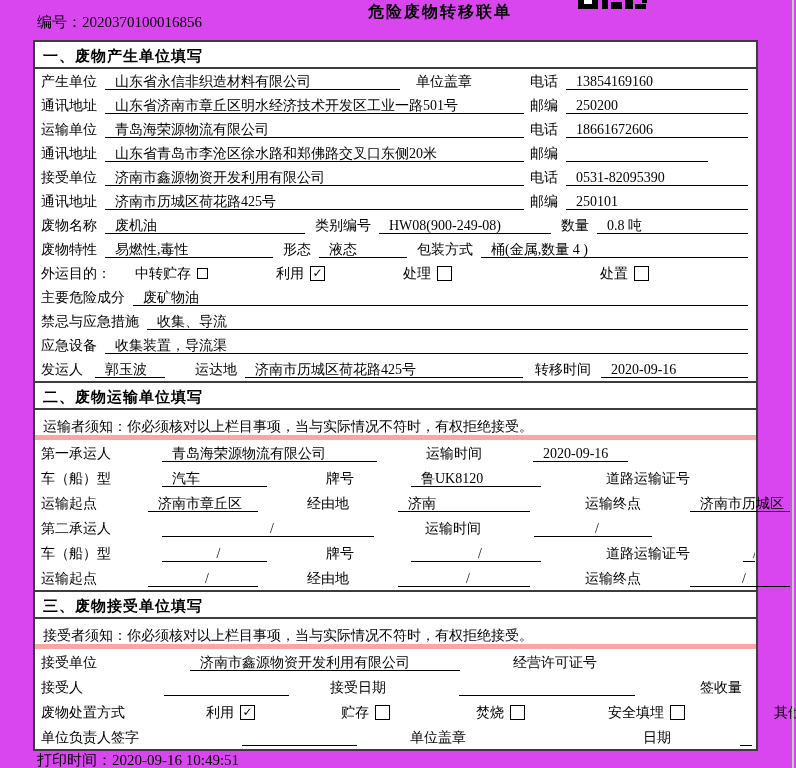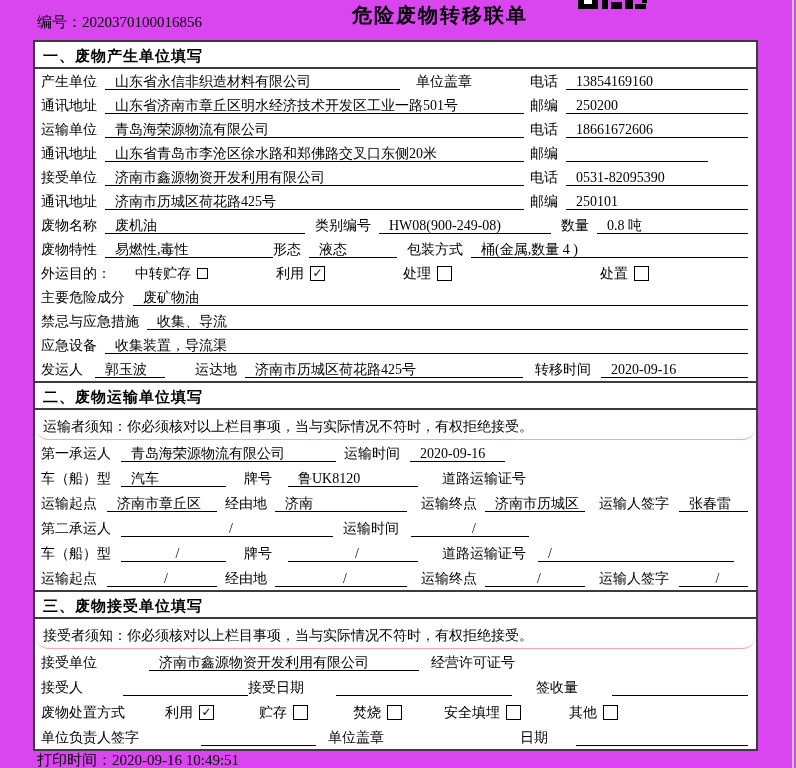--- a/index.html
+++ b/index.html
@@ -1,35 +1,35 @@
 <!DOCTYPE html>
 <html><head>
 <meta charset="utf-8">
 <style>
   html,body{margin:0;padding:0;background:#fff;}
   body{font-family:"Liberation Serif","DejaVu Serif",serif;color:#000;}
   .page{position:relative;width:796px;height:768px;background:#d946ef;overflow:hidden;}
   .edge-line{position:absolute;top:0;right:2px;width:2px;height:768px;background:#c9c9c9;}
   .serial{position:absolute;left:37px;top:13px;font-size:15px;white-space:nowrap;}
-  .doc-title{position:absolute;left:85px;top:2px;width:710px;text-align:center;font-size:20px;font-weight:bold;letter-spacing:2px;}
+  .doc-title{position:absolute;left:85px;top:2px;width:710px;text-align:center;font-size:16px;font-weight:bold;letter-spacing:2px;}
   .qr{position:absolute;left:578px;top:0;width:72px;height:10px;}
   .qr div{position:absolute;background:#000;}
   .qr .qa{left:0;top:0;width:20px;height:9px;}
   .qr .qw{left:6px;top:0;width:8px;height:4px;background:#fff;}
   .qr .qb{left:24px;top:0;width:6px;height:9px;}
   .qr .qc{left:33px;top:2px;width:11px;height:7px;}
   .qr .qd{left:47px;top:0;width:8px;height:9px;}
   .qr .qe{left:57px;top:4px;width:11px;height:5px;}
   .qr .qf{left:64px;top:0;width:5px;height:3px;}
   .form{position:absolute;left:33px;top:40px;width:725px;border:2px solid #3c3c3c;box-sizing:border-box;background:#fff;}
   .sec{height:27px;box-sizing:border-box;border-bottom:2px solid #3c3c3c;font-weight:bold;font-size:15px;padding:5px 0 0 8px;letter-spacing:1px;}
   .sec.mt{border-top:2px solid #3c3c3c;height:29px;}
-  .notice{height:30px;box-sizing:border-box;border-bottom:1px solid #fca5a5;font-size:14px;padding:8px 0 0 8px;border-radius:14px;}
+  .notice{height:30px;box-sizing:border-box;border-bottom:5px solid #fca5a5;font-size:14px;padding:8px 0 0 8px;}
   .row{display:flex;align-items:flex-end;height:24px;box-sizing:border-box;padding:0 8px 3px 6px;font-size:14px;line-height:17px;}
-  .row.h25{height:25px;}
+  .row.h25{height:25px;gap:41px;}
   .lbl{white-space:nowrap;flex:0 0 auto;}
   .val{border-bottom:1px solid #000;white-space:nowrap;overflow:hidden;height:17px;box-sizing:border-box;padding:0 2px 0 10px;flex:0 0 auto;}
   .fill{flex:1 1 auto;}
   .rcol{display:flex;align-items:flex-end;margin-left:auto;flex:0 0 218px;width:218px;}
   .rcol .val{flex:1 1 auto;}
   .ck{display:flex;align-items:center;flex:0 0 auto;}
   .ck .ck-lbl{margin-right:6px;white-space:nowrap;}
   .box{display:inline-block;width:13px;height:13px;border:1px solid #000;box-sizing:content-box;font-size:12px;line-height:13px;text-align:center;font-family:"DejaVu Sans",sans-serif;}
   .box.sm{width:9px;height:9px;line-height:9px;font-size:9px;margin-bottom:1px;}
   .print-line{position:absolute;left:37px;top:751px;font-size:15px;white-space:nowrap;}
@@ -114,21 +114,21 @@
       <span class="val" style="width:200px;margin-left:8px">废机油</span>
       <span class="lbl" style="margin-left:10px">类别编号</span>
       <span class="val" style="width:172px;margin-left:8px">HW08(900-249-08)</span>
       <span class="lbl" style="margin-left:10px">数量</span>
       <span class="val fill" style="margin-left:8px">0.8 吨</span>
     </div>
 
     <div class="row">
       <span class="lbl">废物特性</span>
       <span class="val" style="width:168px;margin-left:8px">易燃性,毒性</span>
-      <span class="lbl" style="">形态</span>
+      <span class="lbl" style="margin-left:10px">形态</span>
       <span class="val" style="width:88px;margin-left:8px">液态</span>
       <span class="lbl" style="margin-left:10px">包装方式</span>
       <span class="val fill" style="margin-left:8px">桶(金属,数量 4 )</span>
     </div>
 
     <div class="row">
       <span class="lbl">外运目的：</span>
       <span class="ck" style="margin-left:24px">
         <span class="ck-lbl">中转贮存</span>
         <span class="box sm"><span></span></span>

